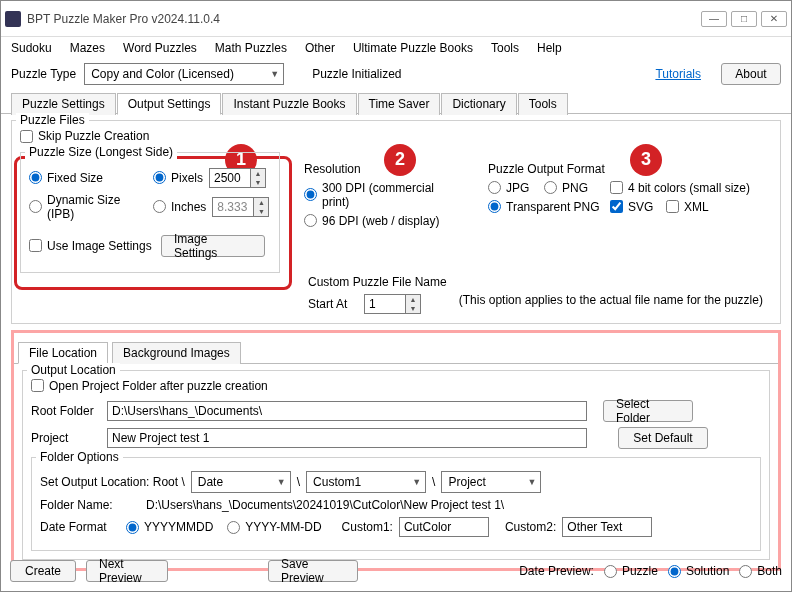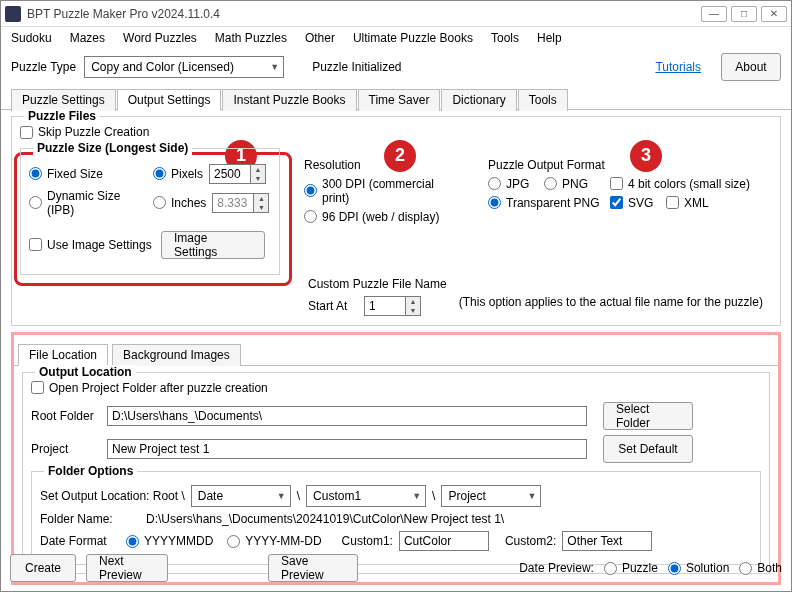--- a/index.html
+++ b/index.html
@@ -1,32 +1,32 @@
 <!DOCTYPE html>
 <html><head>
 <meta charset="utf-8">
 <style>
   * { box-sizing: border-box; font-family: "Segoe UI", Tahoma, sans-serif; font-size: 12px; }
   body { margin: 0; background: #fff; width: 792px; height: 592px; border: 1px solid #888; color: #000; }
-  .titlebar { height: 26px; background: #fff; border-bottom: 1px solid #ddd; display: flex; align-items: center; padding: 0 4px; }
+  .titlebar { height: 36px; background: #fff; border-bottom: 1px solid #ddd; display: flex; align-items: center; padding: 0 4px; }
   .titlebar .icon { width: 16px; height: 16px; background: #335; margin-right: 6px; border-radius: 2px; }
   .titlebar .title { flex: 1; color: #444; }
   .titlebar .winbtn { width: 26px; height: 16px; border: 1px solid #aaa; margin-left: 4px; border-radius: 2px; display: flex; align-items: center; justify-content: center; color: #555; font-size: 10px; }
   .menubar { padding: 4px 10px; display: flex; gap: 18px; }
   .menubar span { color: #000; }
   .toprow { display: flex; align-items: center; padding: 4px 10px; gap: 8px; }
   .combo { height: 22px; border: 1px solid #7a7a7a; display: flex; align-items: center; padding: 0 6px; background: #fff; position: relative; }
   .combo .arrow { position: absolute; right: 4px; color: #555; font-size: 9px; }
   .link { color: #0066cc; text-decoration: underline; cursor: pointer; text-align: center; }
-  .btn { height: 28px; border: 1px solid #999; border-radius: 3px; background: #f5f5f5; display: inline-flex; align-items: center; justify-content: center; padding: 0 12px; }
+  .btn { height: 22px; border: 1px solid #999; border-radius: 3px; background: #f5f5f5; display: inline-flex; align-items: center; justify-content: center; padding: 0 12px; }
   .tabs { display: flex; border-bottom: 1px solid #bbb; padding-left: 10px; margin-top: 2px; }
   .tab { padding: 3px 10px; border: 1px solid #bbb; border-bottom: none; margin-right: 1px; background: #f5f5f5; position: relative; top: 2px; }
   .tab.active { background: #fff; border-bottom: 1px solid #fff; }
   .group { border: 1px solid #d0d0d0; margin: 6px 10px; padding: 8px; position: relative; }
-  .group-title { position: absolute; top: -8px; left: 12px; background: #fff; padding: 0 4px; color: #000; font-weight: bold; }
+  .group-title { position: absolute; top: -8px; left: 4px; background: #fff; padding: 0 4px; color: #000; }
   .cb, .rb { display: inline-flex; align-items: center; gap: 5px; }
   .cb input, .rb input { width: 13px; height: 13px; margin: 0; accent-color: #0066cc; }
   .hlmark { border: 3px solid #d32225; border-radius: 8px; position: absolute; }
   .callout { width: 32px; height: 32px; border-radius: 50%; background: #d32225; color: #fff; display: flex; align-items: center; justify-content: center; font-size: 18px; font-weight: bold; position: absolute; }
   .field { height: 20px; border: 1px solid #7a7a7a; background: #fff; padding: 0 4px; display: inline-flex; align-items: center; }
   .spinner { display: inline-flex; }
   .spinner .arrows { display: flex; flex-direction: column; border: 1px solid #7a7a7a; border-left: none; }
   .spinner .arrows span { width: 14px; height: 9px; display: flex; align-items: center; justify-content: center; font-size: 7px; background: #eee; color: #555; }
   .subtabs { display: flex; border-bottom: 1px solid #bbb; margin: 0 -8px 6px -8px; }
   .subtab { padding: 3px 10px; border: 1px solid #bbb; border-bottom: none; margin-left: 4px; background: #f5f5f5; position: relative; top: 1px; }
@@ -228,21 +228,21 @@
       <div class="field" style="width:480px">
           <span>D:\Users\hans_\Documents\</span>
         </div>
       <span class="btn" style="width:90px;margin-left:10px">Select Folder</span>
     </div>
     <div class="row">
       <span style="width:70px">Project</span>
       <div class="field" style="width:480px">
           <span>New Project test 1</span>
         </div>
-      <span class="btn" style="width:90px;margin-left:10px">Set Default</span>
+      <span class="btn" style="width:90px;margin-left:25px">Set Default</span>
     </div>
 
     <div class="group" style="margin:8px 0 0 0">
       <div class="group-title">Folder Options</div>
       <div class="row">
         <span>Set Output Location: Root \</span>
         <div class="combo" style="width:100px">
             <span>Date</span>
             <span class="arrow">▼</span>
           </div>

